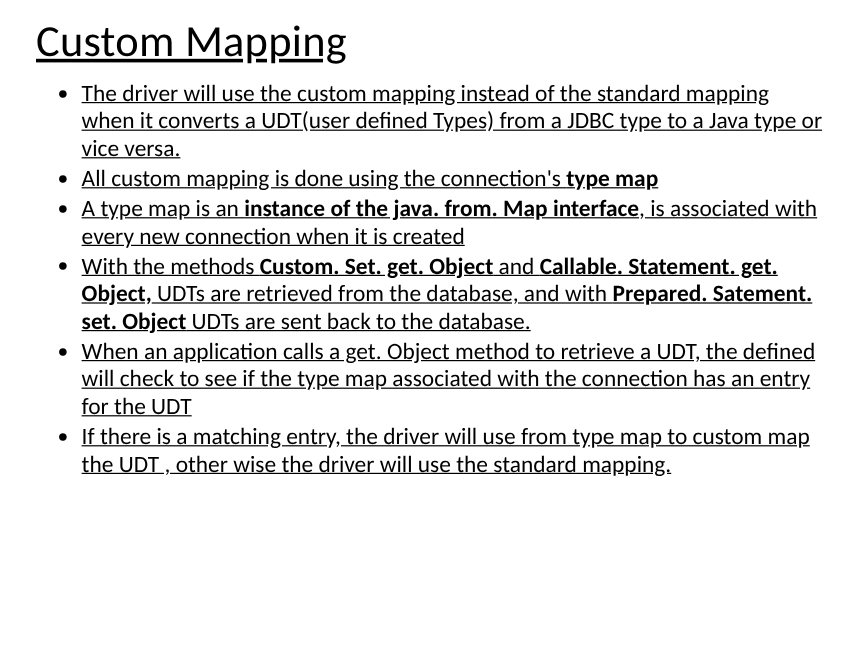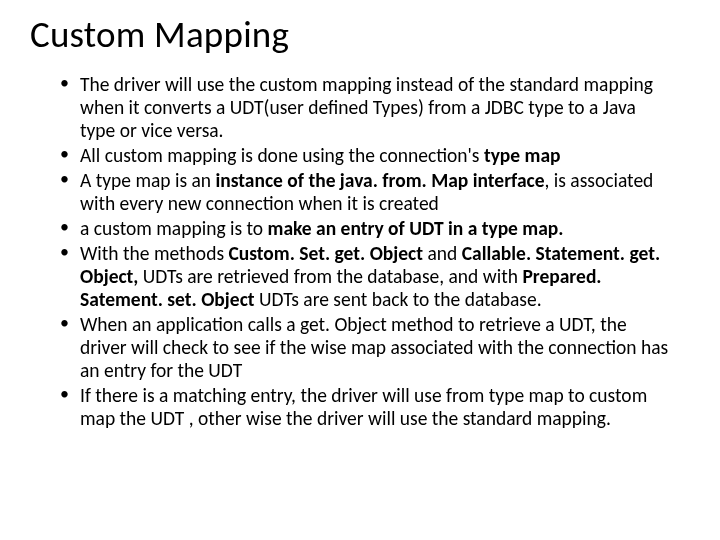--- a/index.html
+++ b/index.html
@@ -9,29 +9,30 @@
     height: 540px;
     background: #fff;
     font-family: "Calibri", "Segoe UI", Arial, sans-serif;
     color: #000;
   }
   .slide {
     box-sizing: border-box;
     width: 720px;
     height: 385px;
     padding: 12px 30px 20px 30px;
+    text-decoration: underline;
   }
   .title {
     font-size: 37px;
     font-weight: 400;
     margin: 0 0 10px 0;
     letter-spacing: 0.2px;
   }
   ul.body {
-    margin: 16px;
+    margin: 4px;
     padding-left: 34px;
     list-style: none;
   }
   ul.body > li {
     position: relative;
     font-size: 19.5px;
     line-height: 1.18;
     margin-bottom: 2px;
   }
   ul.body > li::before {
@@ -45,18 +46,17 @@
 </style>
 </head>
 <body>
 
 <div class="slide">
   <h1 class="title">Custom Mapping</h1>
   <ul class="body">
     <li>The driver will use the custom mapping instead of the standard mapping when it converts a UDT(user defined Types)  from a JDBC type to a Java type or vice versa.</li>
     <li>All custom mapping is done using the connection's <b>type map</b></li>
     <li>A type map is  an <b>instance of the java. from. Map interface</b>, is associated with every new connection when it is created</li>
-    <li> a custom mapping is to <b>make an entry  of UDT in a type map.</b></li>
     <li>With the methods <b>Custom. Set. get. Object</b> and <b>Callable. Statement. get. Object,</b> UDTs are retrieved from the database, and with <b>Prepared. Satement. set. Object</b> UDTs are sent back to the database.</li>
-    <li>When an application calls a get. Object method to retrieve a UDT, the driver will check to see if the wise map associated with the connection has an entry for the UDT</li>
+    <li>When an application calls a get. Object method to retrieve a UDT, the defined will check to see if the type map associated with the connection has an entry for the UDT</li>
     <li>If there is a matching entry, the driver will use from type map to custom map the UDT , other wise the driver will use the standard mapping.</li>
   </ul>
 </div>
 
 </body></html>

